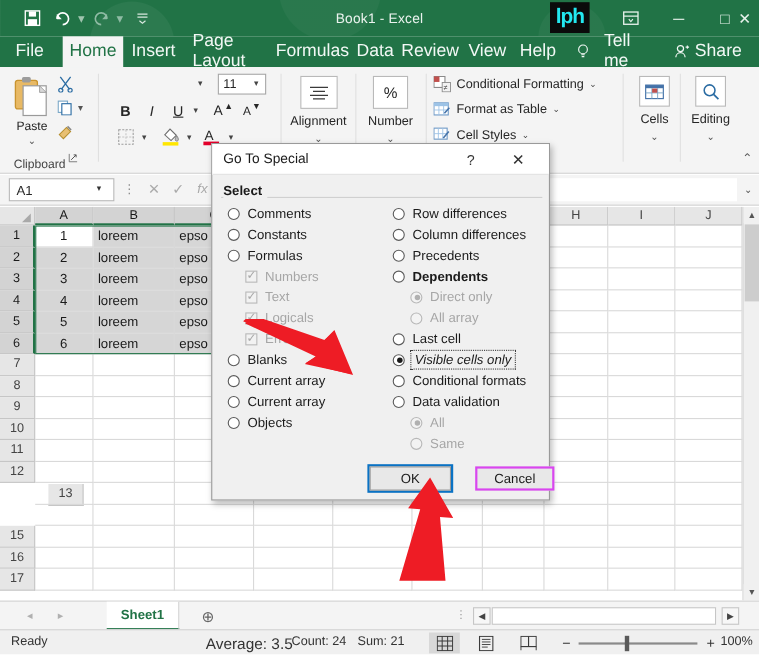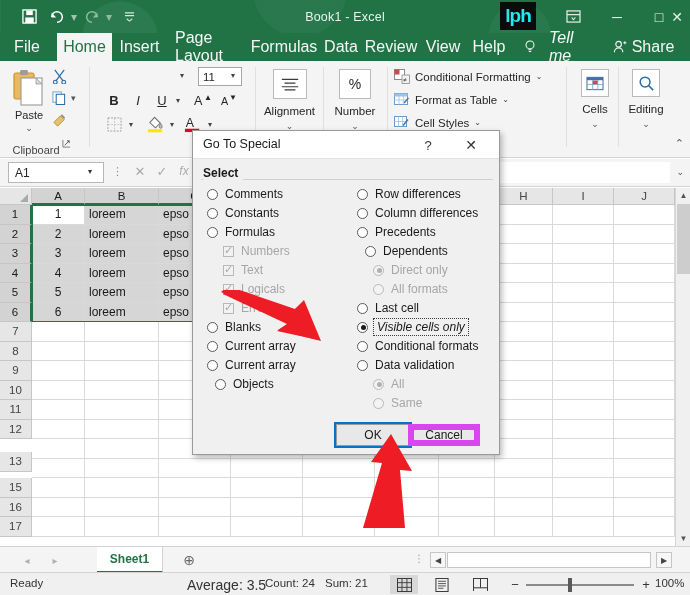--- a/index.html
+++ b/index.html
@@ -70,21 +70,21 @@
   #tab-file{ left:8px; width:38px; }
   #tab-home{ left:57px; width:55px; }
   #tab-insert{ left:116px; width:47px; }
   #tab-pagelayout{ left:167px; width:82px; }
   #tab-formulas{ left:252px; width:64px; }
   #tab-data{ left:320px; width:42px; }
   #tab-review{ left:364px; width:54px; }
   #tab-view{ left:421px; width:44px; }
   #tab-help{ left:468px; width:42px; }
   #tellme-bulb{ position:absolute; left:520px; top:0; height:28px; width:20px; display:flex; align-items:center; justify-content:center; color:#f2f8f5; }
-  #tab-tellme{ left:541px; width:58px;font-style:italic; }
+  #tab-tellme{ left:541px; width:58px; }
   #share-icon{ position:absolute; left:611px; top:0; height:28px; width:18px; display:flex; align-items:center; justify-content:center; color:#f2f8f5; font-size:13px;}
   #tab-share{ left:629px; width:48px; }
 
   
   #ribbon{
     position:absolute; left:0; top:61px; width:690px; height:97px;
     background:#f4f4f4; border-bottom:1px solid #d3d3d3;
   }
   .rgroup{ position:absolute; top:0; height:97px; }
   .rgroup .glabel{
@@ -312,22 +312,22 @@
   .focusring{ outline:1px dotted #3a3a3a; outline-offset:1px; padding:0 2px;font-style:italic; }
 
   #dlg-ok{
     position:absolute; left:336px; top:424px; width:74px; height:22px;
     background:#e8e8e8; border:1px solid #9a9a9a;
     display:flex; align-items:center; justify-content:center;
     font-size:12px; color:#1a1a1a;
     box-shadow:0 0 0 2px #0a72c4;
   }
   #dlg-cancel{
-    position:absolute; left:408px; top:424px; width:72px; height:22px;
-    background:#e8e8e8; border:6px solid #d946ef;
+    position:absolute; left:432px; top:424px; width:72px; height:22px;
+    background:#e8e8e8; border:2px solid #d946ef;
     display:flex; align-items:center; justify-content:center;
     font-size:12px; color:#1a1a1a;
   }
 
   
   .annot-arrow{ position:absolute; pointer-events:none; }
   #arrow-radio{ left:215px; top:290px; width:135px; height:60px; }
   #arrow-ok{ left:355px; top:432px; width:110px; height:100px; }
 </style>
 </head>
@@ -616,21 +616,21 @@
       <div class="rowhdr sel" style="top: 56px;">3</div>
       <div class="rowhdr sel" style="top: 75.5px;">4</div>
       <div class="rowhdr sel" style="top: 95px;">5</div>
       <div class="rowhdr sel" style="top: 114.5px;">6</div>
       <div class="rowhdr" style="top: 134px;">7</div>
       <div class="rowhdr" style="top: 153.5px;">8</div>
       <div class="rowhdr" style="top: 173px;">9</div>
       <div class="rowhdr" style="top: 192.5px;">10</div>
       <div class="rowhdr" style="top: 212px;">11</div>
       <div class="rowhdr" style="top: 231.5px;">12</div>
-      <div class="rowhdr" style="top: 264px;">13</div>
+      <div class="rowhdr" style="top: 252px; margin-left: 44px;">13</div>
       <div class="rowhdr" style="top: 270.5px; margin-top: 39px;">14</div>
       <div class="rowhdr" style="top: 290px;">15</div>
       <div class="rowhdr" style="top: 309.5px;">16</div>
       <div class="rowhdr" style="top: 329px;">17</div>
     </div>
   <div id="cells-layer">
       <div class="cell active num" style="left: 32px; width: 53px; top: 17px;">1</div>
       <div class="cell selrange" style="left: 85px; width: 74px; top: 17px;">loreem</div>
       <div class="cell selrange" style="left: 159px; width: 72px; top: 17px;">epso</div>
       <div class="cell" style="left: 231px; width: 72px; top: 17px;"></div>
@@ -897,49 +897,49 @@
         <span>Blanks</span>
       </div>
       <div class="radio-row" style="left: 14px; top: 208px;">
         <span class="rdo"></span>
         <span>Current array</span>
       </div>
       <div class="radio-row" style="left: 14px; top: 227px;">
         <span class="rdo"></span>
         <span>Current array</span>
       </div>
-      <div class="radio-row" style="left: 22px; top: 246px;">
+      <div class="radio-row" style="left: 14px; top: 246px;">
         <span class="rdo"></span>
         <span>Objects</span>
       </div>
     </div>
   <div id="dlg-right-col">
       <div class="radio-row" style="left: 164px; top: 56px;">
         <span class="rdo"></span>
         <span>Row differences</span>
       </div>
       <div class="radio-row" style="left: 164px; top: 75px;">
         <span class="rdo"></span>
         <span>Column differences</span>
       </div>
       <div class="radio-row" style="left: 164px; top: 94px;">
         <span class="rdo"></span>
         <span>Precedents</span>
       </div>
-      <div class="radio-row" style="left: 172px; top: 113px;">
+      <div class="radio-row" style="left: 164px; top: 113px; font-weight: bold;">
         <span class="rdo"></span>
         <span>Dependents</span>
       </div>
       <div class="radio-row dis" style="left: 180px; top: 132px;">
         <span class="rdo checked disabled"></span>
         <span>Direct only</span>
       </div>
       <div class="radio-row dis" style="left: 180px; top: 151px;">
         <span class="rdo disabled"></span>
-        <span>All formats</span>
+        <span>All array</span>
       </div>
       <div class="radio-row" style="left: 164px; top: 170px;">
         <span class="rdo"></span>
         <span>Last cell</span>
       </div>
       <div class="radio-row" style="left: 164px; top: 189px;">
         <span class="rdo checked"></span>
         <span class="focusring">Visible cells only</span>
       </div>
       <div class="radio-row" style="left: 164px; top: 208px;">

